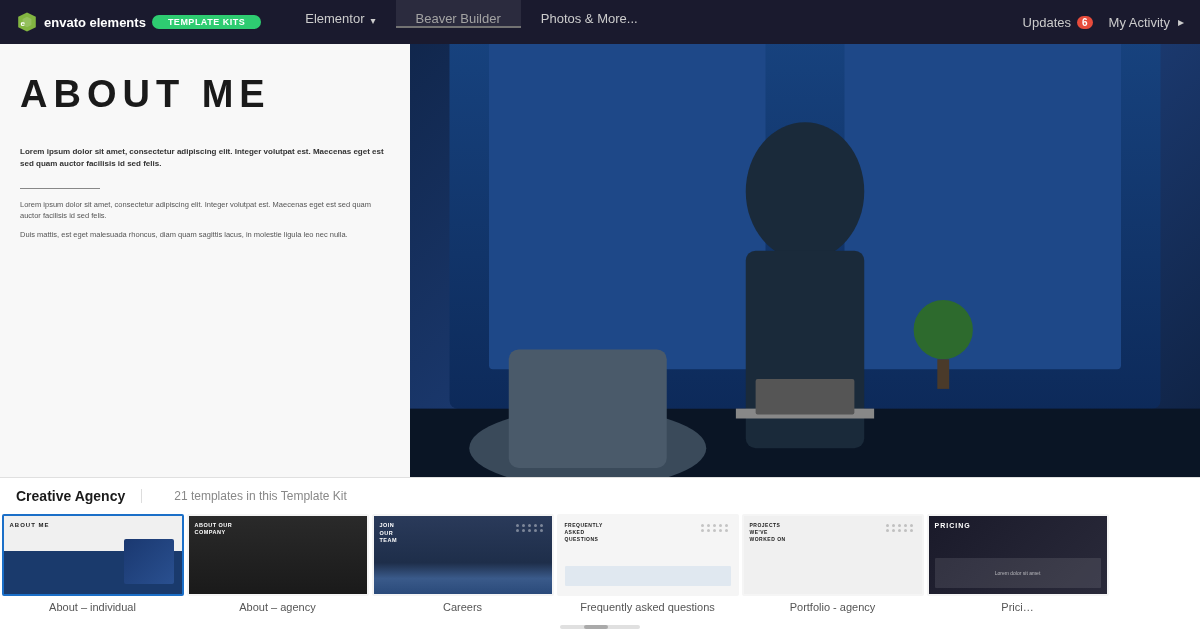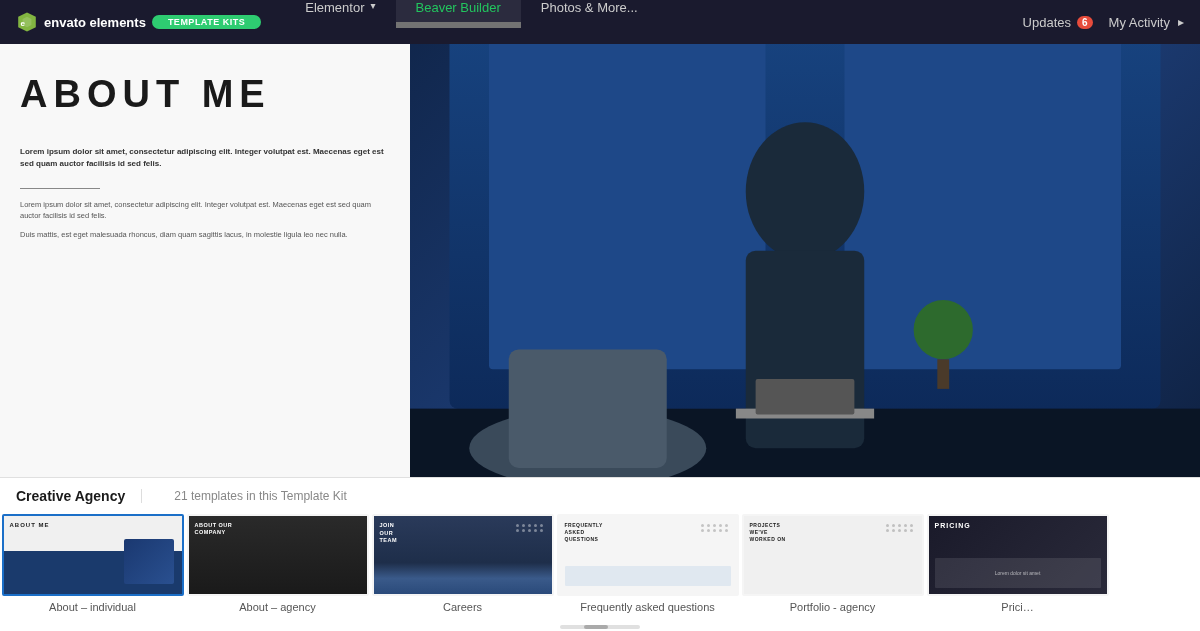--- a/index.html
+++ b/index.html
@@ -11,25 +11,25 @@
       background: #1a1a2e; color: #fff; padding: 0 16px;
     }
     .logo-area { display: flex; align-items: center; gap: 6px; margin-right: 24px; }
     .logo-text { font-size: 13px; font-weight: 600; color: #fff; }
     .template-kits-badge {
       background: #2ecc71; color: #fff; font-size: 9px;
       font-weight: 700; padding: 2px 16px; border-radius: 7px; letter-spacing: 0.5px;
     }
     .nav-tabs { display: flex; height: 44px; }
     .nav-tab {
-      display: flex; align-items: flex-start; padding: 0 20px;
+      display: flex; align-items: flex-end; padding: 0 20px;
       font-size: 13px; color: #ccc; cursor: pointer; height: 28px;
       border-bottom: 2px solid transparent; position: relative;
     }
-    .nav-tab.active { color: #22c55e; border-bottom: 6px solid #737373; background: rgba(255,255,255,0.08); }
+    .nav-tab.active { color: #a3a3a3; border-bottom: 2px solid #737373; background: rgba(255,255,255,0.08); }
     .nav-tab .chevron { margin-left: 6px; font-size: 10px; }
     .header-right { margin-left: auto; display: flex; align-items: center; gap: 16px; }
     .updates-btn {
       display: flex; align-items: center; gap: 6px;
       font-size: 13px; color: #ccc; cursor: pointer;
     }
     .updates-badge {
       background: #e74c3c; color: #fff; font-size: 10px;
       font-weight: 700; padding: 1px 5px; border-radius: 10px;
     }

